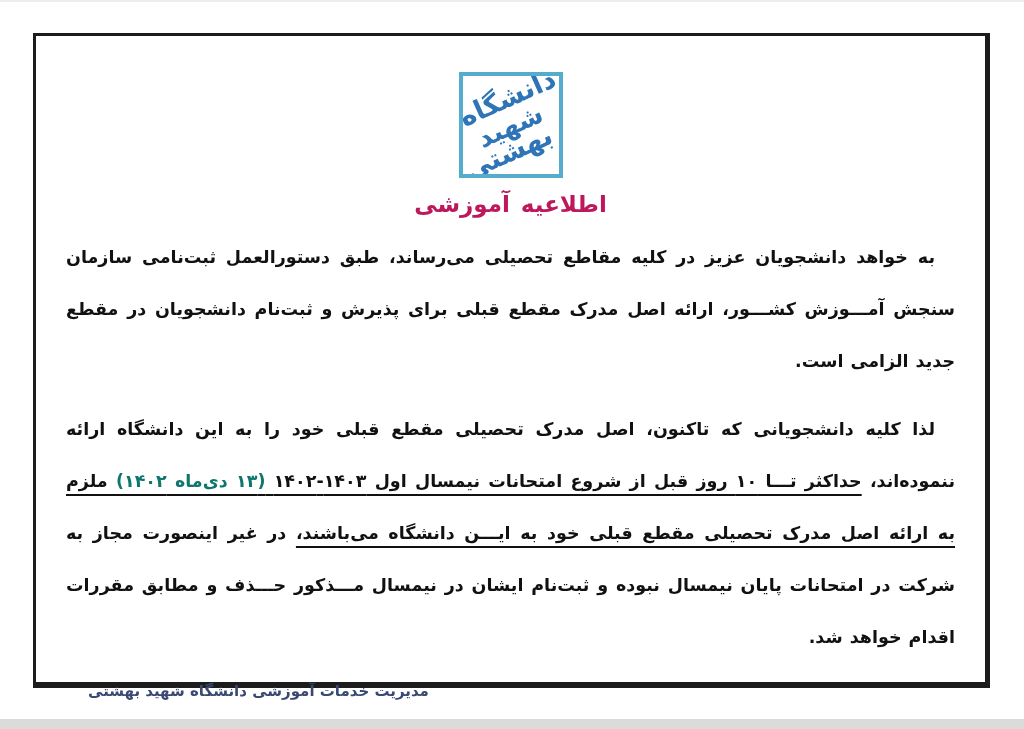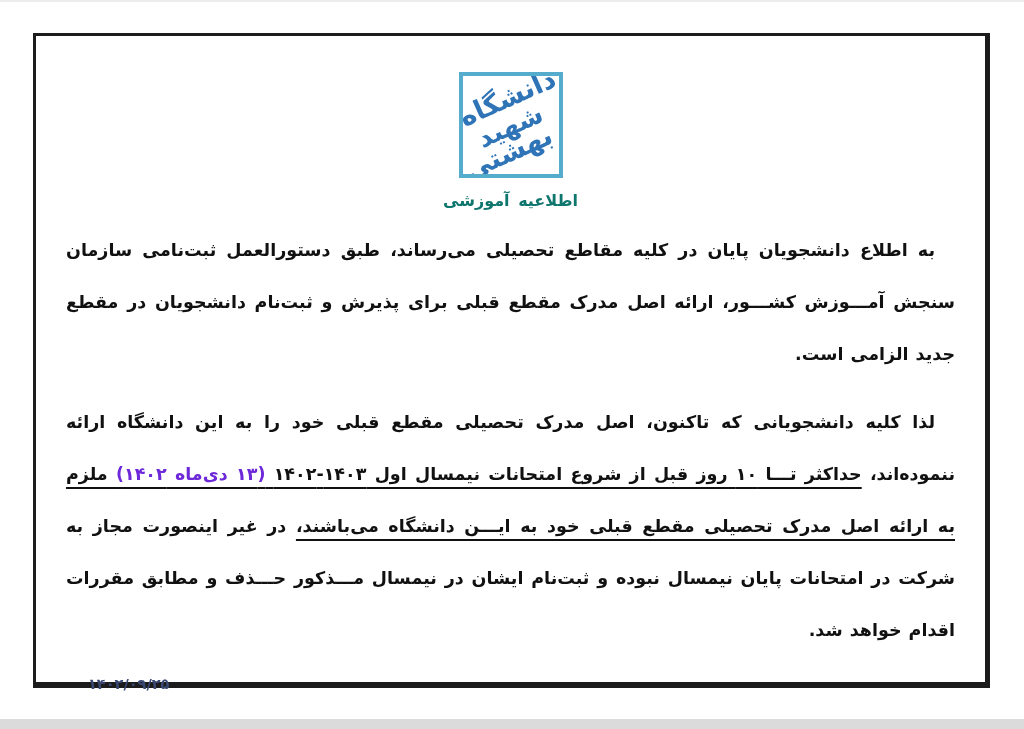--- a/index.html
+++ b/index.html
@@ -23,36 +23,36 @@
     background:#ffffff;position:relative;overflow:hidden;
   }
   .logo-cal{position:absolute;inset:0;direction:rtl;color:#2f74b6;}
   .logo-cal span{position:absolute;display:block;line-height:1;transform:rotate(-24deg);white-space:nowrap;}
   .logo-l1{font-size:27px;top:8px;right:0px;}
   .logo-l2{font-size:26px;top:37px;right:14px;}
   .logo-l3{font-size:27px;top:63px;right:4px;}
 
   .heading{
     margin-top:13px;text-align:center;direction:rtl;
-    color:#0f766e;font-size:16px;word-spacing:3px;
+    color:#be185d;font-size:23px;word-spacing:3px;
   }
 
   .para{
     direction:rtl;text-align:justify;text-align-last:right;
     color:#111111;font-size:17.5px;line-height:52px;
     margin:0 30px;text-indent:20px;word-spacing:1px;
   }
   .para1{margin-top:14px;}
   .para2{margin-top:16px;}
 
   .u{
     text-decoration:underline;text-decoration-thickness:2px;
     text-underline-offset:7px;text-decoration-skip-ink:none;
   }
-  .red{color:#6d28d9;}
+  .red{color:#0f766e;}
 
   .signature{
     direction:rtl;width:max-content;margin:16px 0 0 52px;
     text-align:center;color:#3a4874;
   }
   .sig-org{font-size:15px;line-height:24px;}
   .sig-date{font-size:14.5px;line-height:24px;margin-top:12px;}
 </style>
 </head>
 <body>
@@ -66,23 +66,24 @@
       <div class="logo-cal">
         <span class="logo-l1">دانشگاه</span>
         <span class="logo-l2">شهید</span>
         <span class="logo-l3">بهشتی</span>
       </div>
     </div>
   </div>
 
   <div class="heading">اطلاعیه آموزشی</div>
 
-  <p class="para para1">به اطلاع دانشجویان پایان در کلیه مقاطع تحصیلی می‌رساند، طبق دستورالعمل ثبت‌نامی سازمان سنجش آمـــوزش کشـــور، ارائه اصل مدرک مقطع قبلی برای پذیرش و ثبت‌نام دانشجویان در مقطع جدید الزامی است.</p>
+  <p class="para para1">به خواهد دانشجویان عزیز در کلیه مقاطع تحصیلی می‌رساند، طبق دستورالعمل ثبت‌نامی سازمان سنجش آمـــوزش کشـــور، ارائه اصل مدرک مقطع قبلی برای پذیرش و ثبت‌نام دانشجویان در مقطع جدید الزامی است.</p>
 
   <p class="para para2"><span>لذا کلیه دانشجویانی که تاکنون، اصل مدرک تحصیلی مقطع قبلی خود را به این دانشگاه ارائه ننموده‌اند، </span><span class="u"><span>حداکثر تـــا ۱۰ روز قبل از شروع امتحانات نیمسال اول ۱۴۰۳-۱۴۰۲ </span><span class="red">(۱۳ دی‌ماه ۱۴۰۲)</span><span> ملزم به ارائه اصل مدرک تحصیلی مقطع قبلی خود به ایـــن دانشگاه می‌باشند،</span></span><span> در غیر اینصورت مجاز به شرکت در امتحانات پایان نیمسال نبوده و ثبت‌نام ایشان در نیمسال مـــذکور حـــذف و مطابق مقررات اقدام خواهد شد.</span></p>
 
   <div class="signature">
+    <div class="sig-org">مدیریت خدمات آموزشی دانشگاه شهید بهشتی</div>
     <div class="sig-date">۱۴۰۲/۰۹/۲۵</div>
   </div>
 
 </div>
 
 <div class="bottom-strip"></div>
 
 </body></html>

